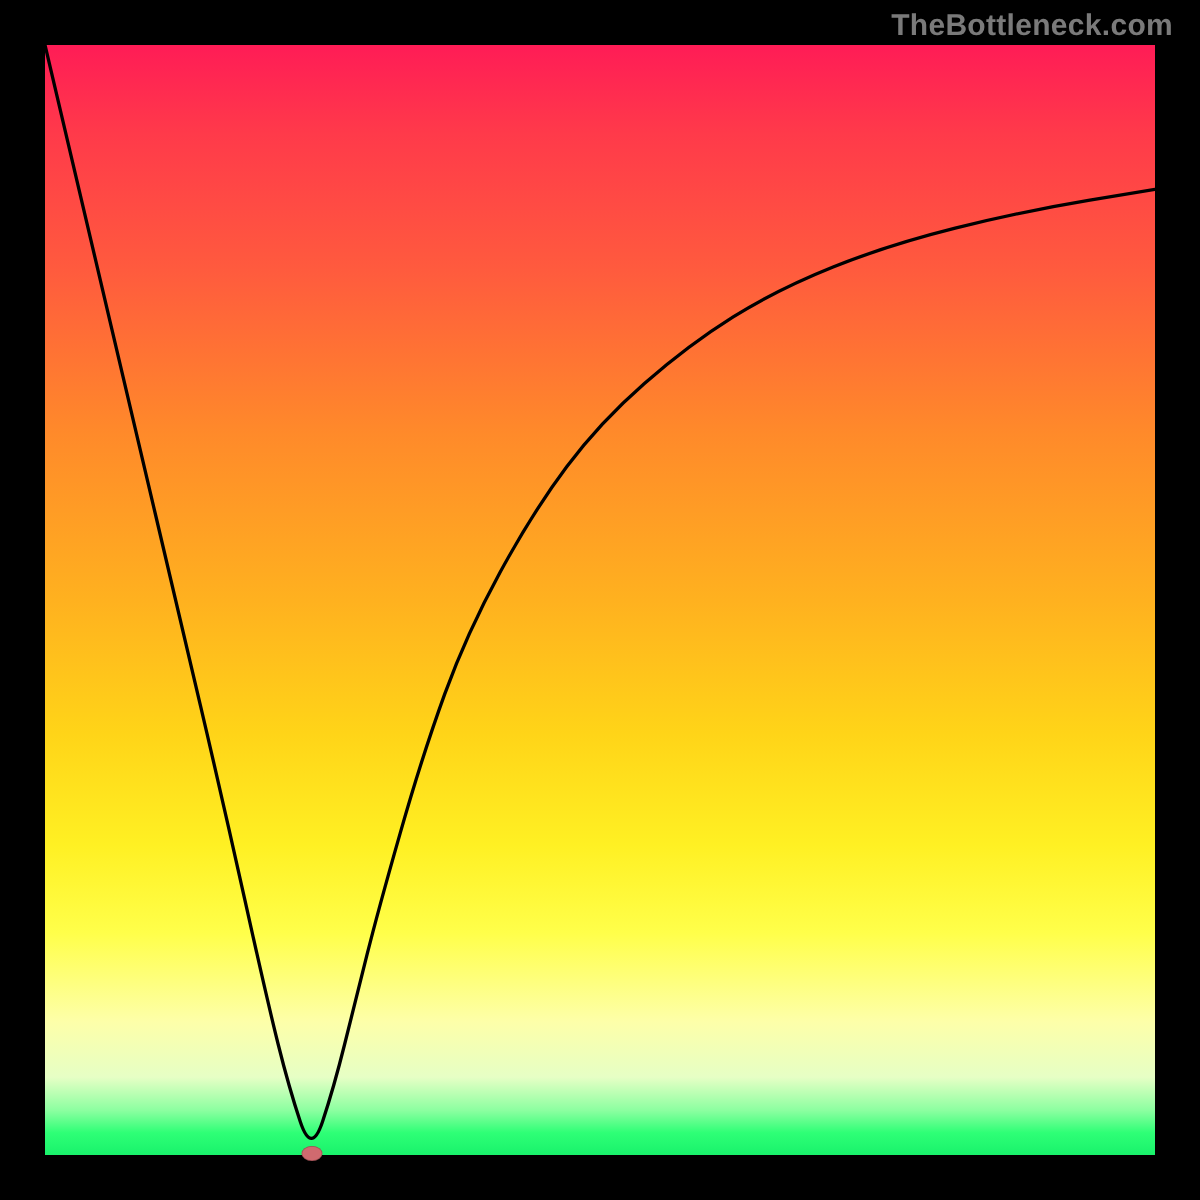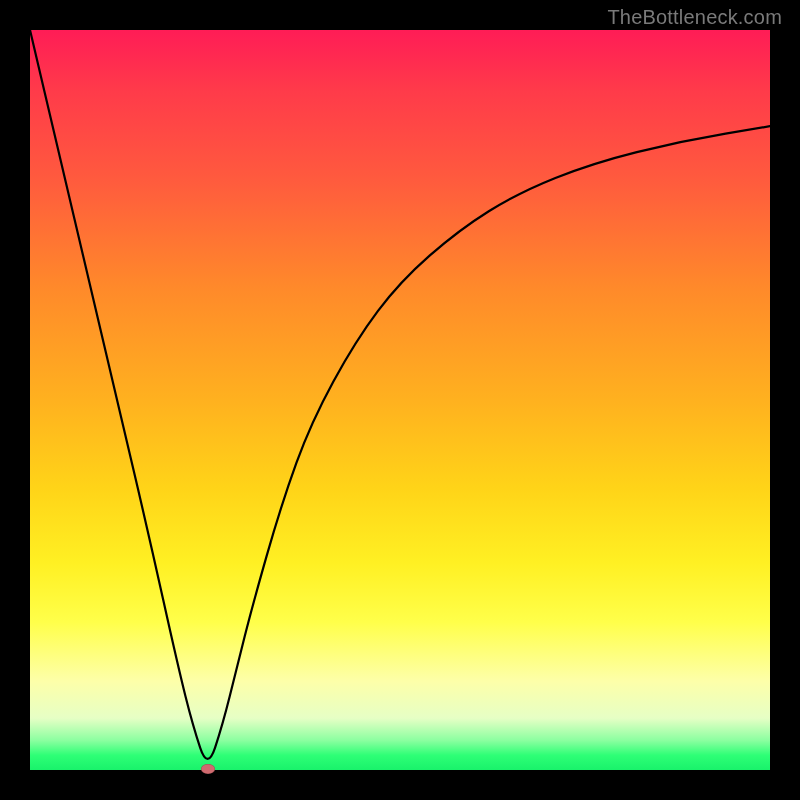--- a/index.html
+++ b/index.html
@@ -39,21 +39,21 @@
       #2eff76 98%,
       #19f26b 100%
     );
   }
   .watermark {
     position: absolute;
     top: 6px;
     right: 18px;
     color: #7a7a7a;
     font-size: 20px;
-    font-weight: 400;
+    font-weight: 700;
     letter-spacing: 0.2px;
     user-select: none;
   }
   svg.curve {
     position: absolute;
     left: 0;
     top: 0;
     width: 740px;
     height: 740px;
   }

